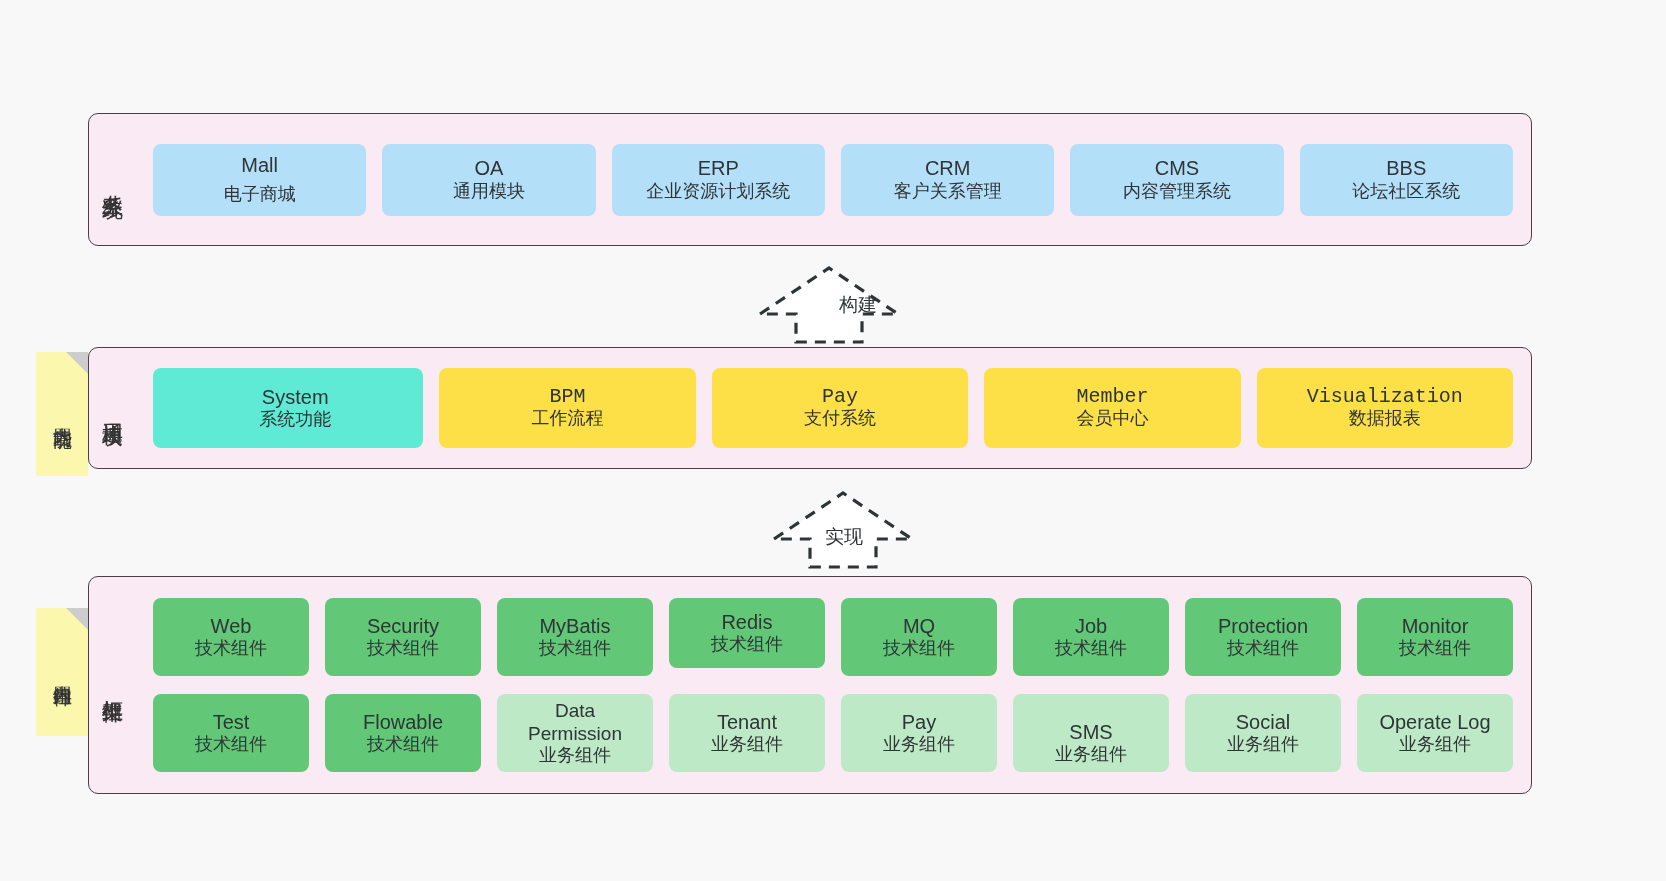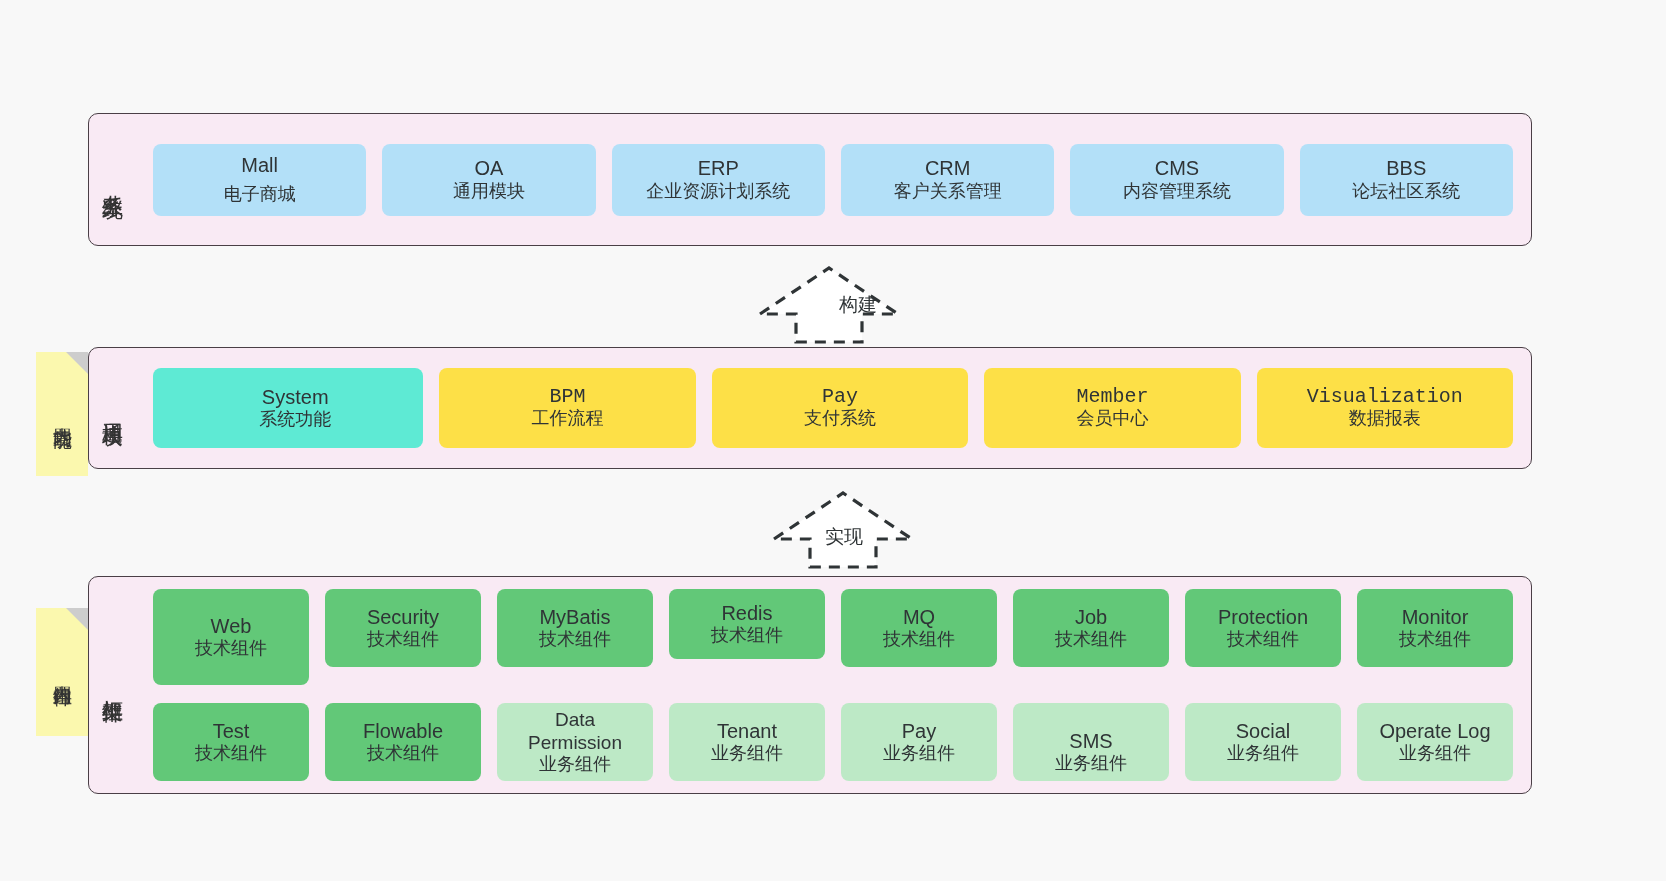--- a/index.html
+++ b/index.html
@@ -199,21 +199,21 @@
   <div class="note" style="left:36px; top:608px; height:128px;">
     <span class="fold"></span>
     <span>内置组件</span>
   </div>
 
   <div class="layer" id="layer-framework" style="left:88px; top:576px; width:1444px; height:218px;">
     <div class="layer-title">框架组件</div>
     <div class="layer-body">
 
       <div class="row">
-        <div class="node green" style="height:96px;">
+        <div class="node green" style="height:78px;">
           <span class="t1">Web</span>
           <span class="t2">技术组件</span>
         </div>
         <div class="node green" style="height:78px;">
           <span class="t1">Security</span>
           <span class="t2">技术组件</span>
         </div>
         <div class="node green" style="height:78px;">
           <span class="t1">MyBatis</span>
           <span class="t2">技术组件</span>

